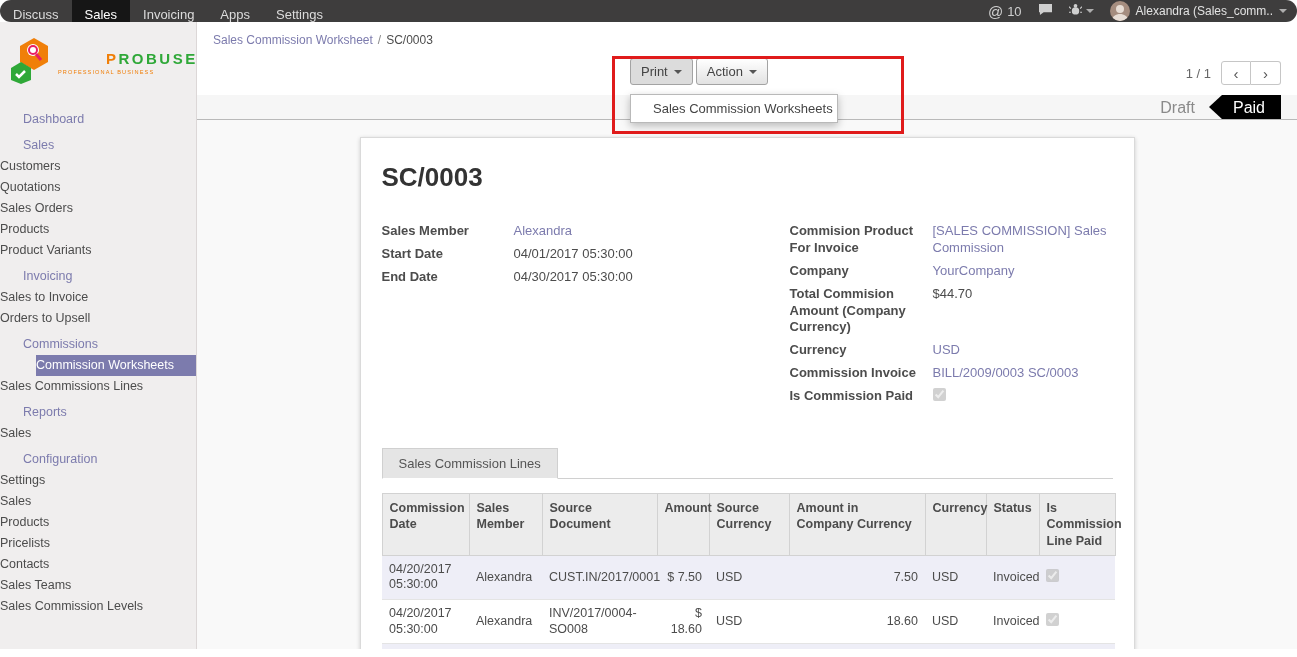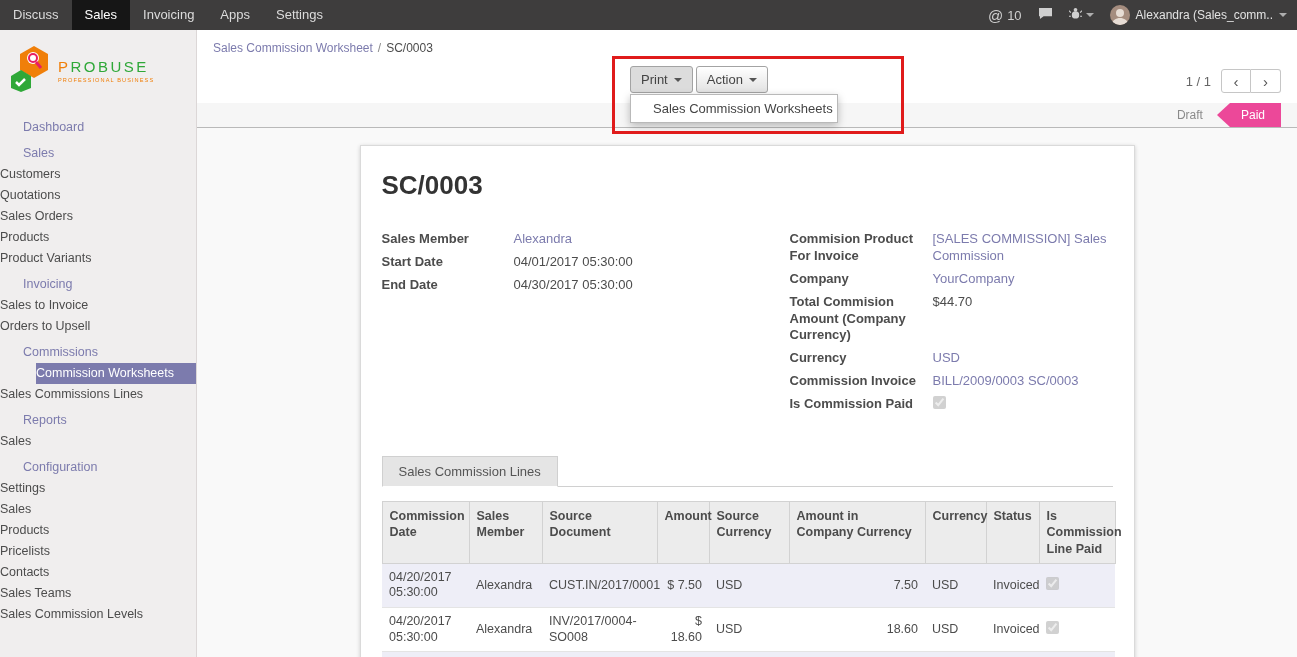--- a/index.html
+++ b/index.html
@@ -1,43 +1,43 @@
 <!DOCTYPE html>
 <html><head>
 <meta charset="utf-8">
 <style>
   * { margin:0; padding:0; box-sizing:border-box; }
   html,body { width:1297px; height:657px; overflow:hidden; background:#fff;
     font-family:"Liberation Sans", sans-serif; }
   .screen { position:relative; width:1297px; height:657px; overflow:hidden; }
 
   
-  .topbar { height:30px; background:#3e3d3d; display:flex; align-items:stretch;
-    color:#dcdcdc; font-size:13px; }
+  .topbar { height:22px; background:#3e3d3d; display:flex; align-items:stretch;
+    color:#dcdcdc; font-size:13px;border-radius:15px; }
   .topbar-menus { display:flex; }
   .menu-item { padding:0 13px; line-height:30px; cursor:pointer; }
   .menu-item.active { background:#161616; color:#fff; }
   .topbar-right { margin-left:auto; display:flex; align-items:center; gap:16px; padding-right:10px; }
   .tb-group { display:flex; align-items:center; gap:4px; cursor:pointer; color:#cfcfcf; }
   .at-glyph { font-size:15px; }
   .caret-down { width:0; height:0; border-left:4px solid transparent;
     border-right:4px solid transparent; border-top:4px solid #aeaeae; display:inline-block; }
   .user-menu { display:flex; align-items:center; gap:6px; cursor:pointer; }
   .avatar { width:20px; height:20px; border-radius:50%; background:#a58d7f; overflow:hidden;
     display:flex; align-items:flex-end; justify-content:center; }
   .user-name { font-size:12px; color:#e2e2e2; white-space:nowrap; }
 
   
   .body { display:flex; height:627px; }
   .sidebar { width:197px; background:#f0eeee; border-right:1px solid #dcd7d7; overflow:hidden; }
   .main { flex:1; position:relative; background:#fff; overflow:hidden; }
 
   
   .logo { display:flex; align-items:center; gap:6px; padding:14px 6px 16px 10px; cursor:pointer; }
-  .logo-title { font-size:15px; font-weight:normal; letter-spacing:2.5px; color:#2fa838; }
+  .logo-title { font-size:15px; font-weight:bold; letter-spacing:2.5px; color:#2fa838;margin-left:48px; }
   .logo-title::first-letter { color:#f07f09; }
   .logo-sub { font-size:5.6px; letter-spacing:1.1px; color:#f07f09; margin-top:2px; }
   .side-list { margin-top:4px; }
   .side-item { height:21px; line-height:21px; font-size:12.5px; color:#4c4c4c;
     padding-left:0; cursor:pointer; white-space:nowrap; display:flex; align-items:center; }
   .side-header { margin-top:5px; font-weight:normal; color:#7c7bad; padding-left:23px; }
   .side-item.selected { background:#7c7bad; color:#fff;margin-left:36px; }
   .tri { width:0; height:0; border-top:3.5px solid transparent; border-bottom:3.5px solid transparent;
     border-left:5px solid #8a8a9a; margin-right:5px; margin-left:-10px; }
 
@@ -55,22 +55,22 @@
     font-size:13px; color:#666; }
   .pager-buttons { display:flex; }
   .pager-btn { width:30px; height:24px; border:1px solid #c6c6c6; background:#fff; color:#555;
     font-size:15px; line-height:1; cursor:pointer; font-family:inherit; }
   .pager-btn.prev { border-radius:3px 0 0 3px; }
   .pager-btn.next { border-radius:0 3px 3px 0; border-left:none; }
 
   
   .statusbar { position:absolute; top:73px; left:0; right:0; height:25px; background:#f6f6f6;
     border-bottom:1px solid #b9b9b9; display:flex; justify-content:flex-end; padding-right:16px; }
-  .status-item { font-size:12px; line-height:25px; padding:0 14px; color:#8a8a8a; cursor:pointer; }
-  .status-item.active { background:#ec4899; color:#fff; padding:0 16px 0 24px;
+  .status-item { font-size:16px; line-height:25px; padding:0 14px; color:#8a8a8a; cursor:pointer; }
+  .status-item.active { background:#000000; color:#fff; padding:0 16px 0 24px;
     clip-path:polygon(0 50%, 13px 0, 100% 0, 100% 100%, 13px 100%); }
 
   
   .content { position:absolute; top:98px; left:0; right:0; bottom:0; background:#f9f9f9; overflow:hidden; }
   .sheet { width:775px; margin:17px auto 0; background:#fff; border:1px solid #dadada;
     box-shadow:0 1px 4px rgba(0,0,0,0.18); min-height:520px; padding:24px 21px; }
   .record-title { font-size:26px; font-weight:bold; color:#333; margin-bottom:30px; }
   .fields { display:flex; align-items:flex-start; font-size:13px; }
   .fcol-left { width:368px; }
   .fcol-right { flex:1; }

